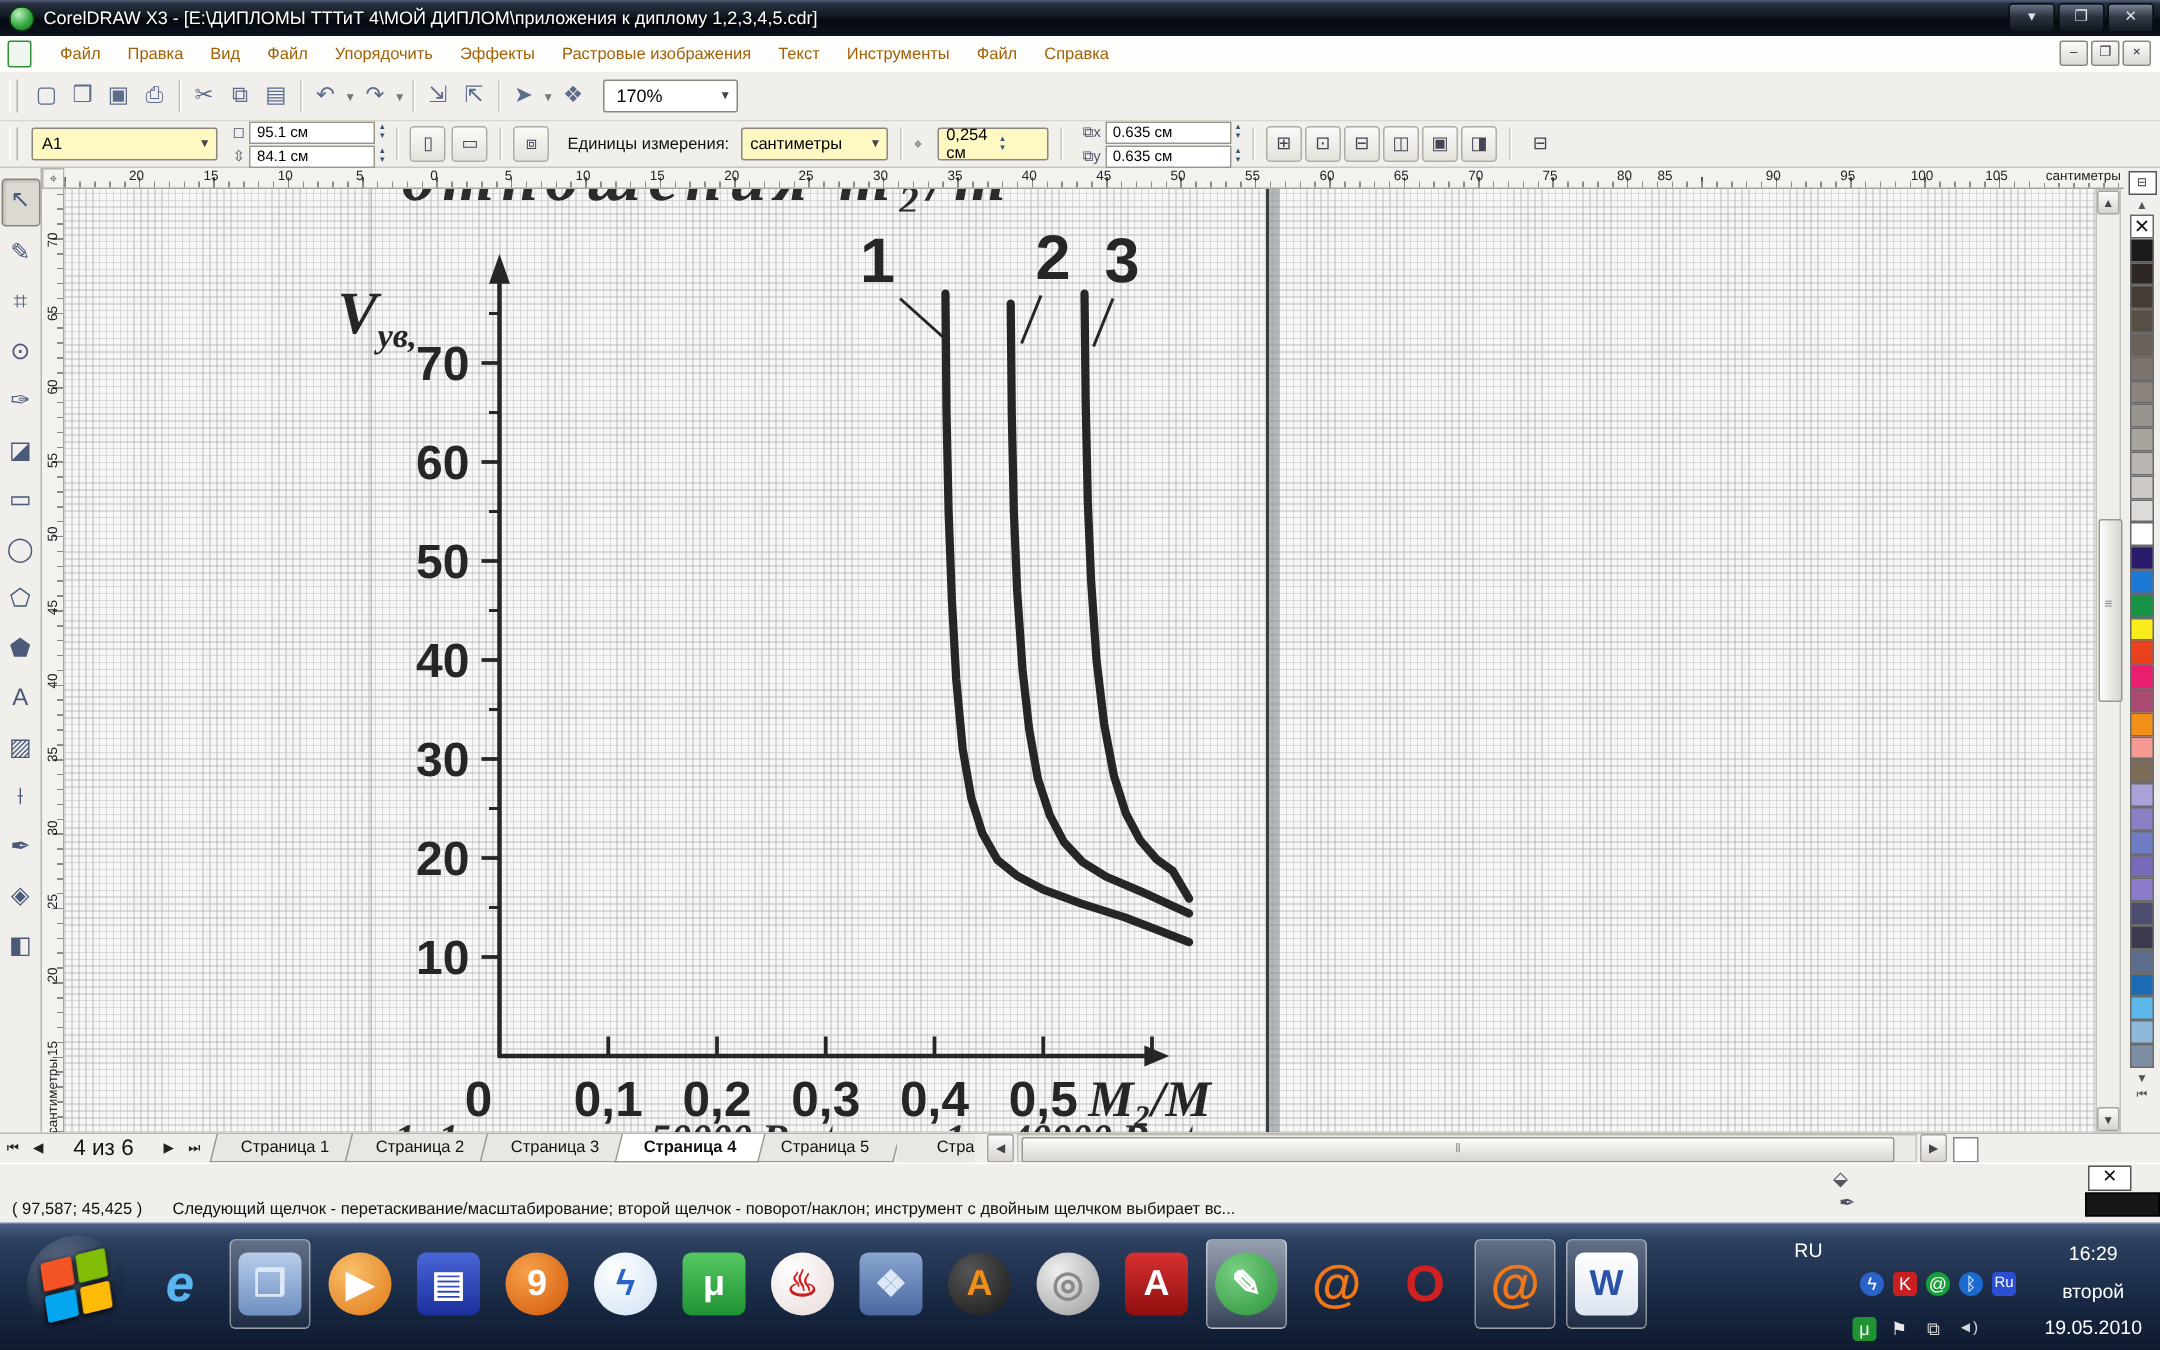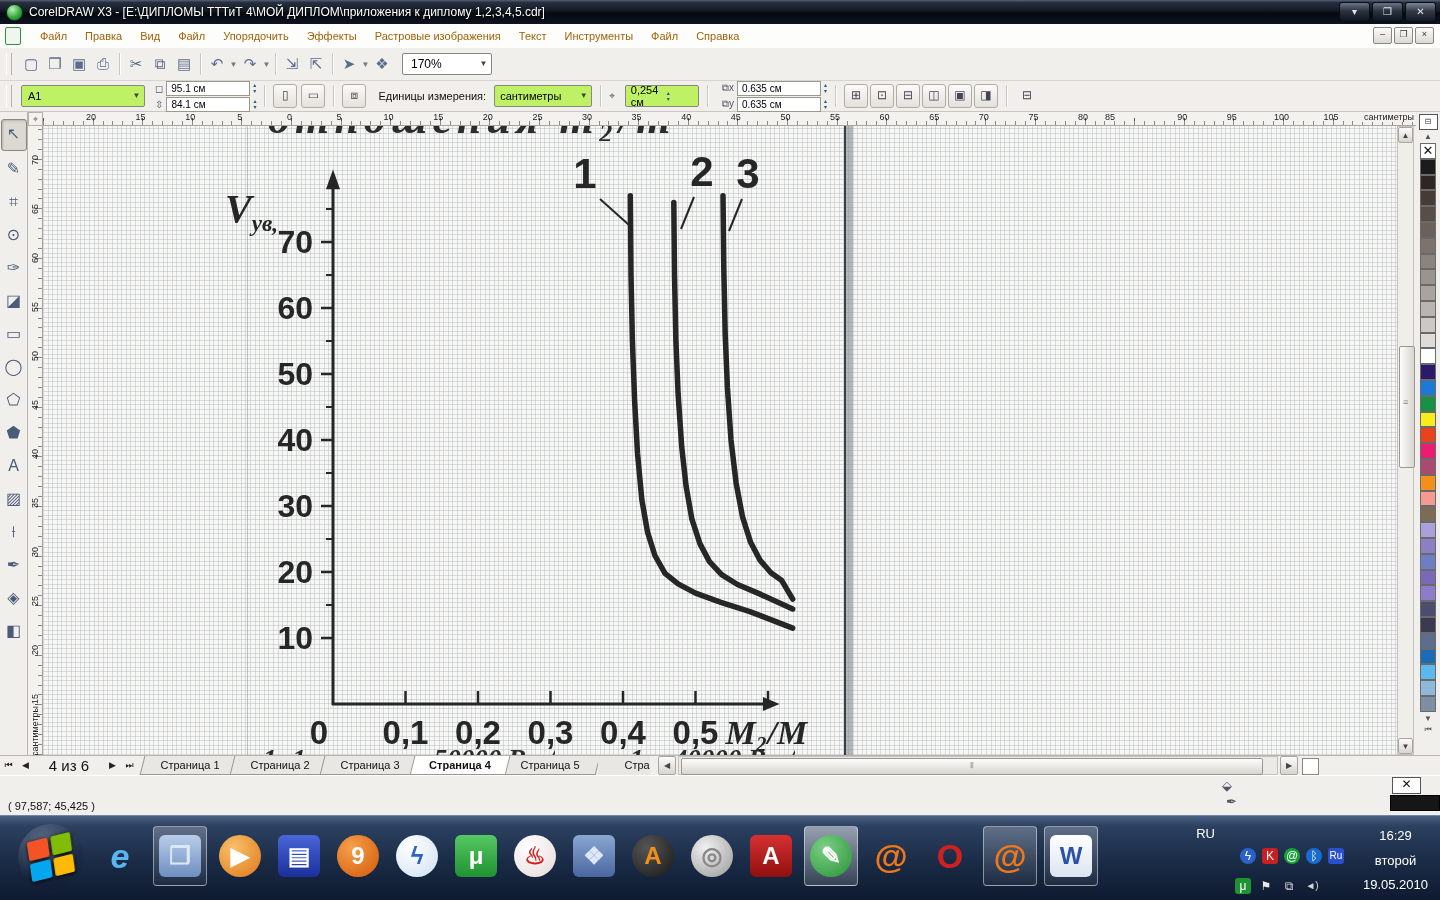--- a/index.html
+++ b/index.html
@@ -39,21 +39,21 @@
   .tb-caret{width:9px;color:#777;font-size:8px;text-align:center;}
   .tb-sep{width:1px;height:22px;background:#c9c6c0;margin:0 4px;box-shadow:1px 0 0 #fff;}
   #zoom-combo{width:88px;height:20px;border:1px solid #8a8780;background:#fff;border-radius:2px;
     font-size:12px;display:flex;align-items:center;margin-left:6px;}
   #zoom-combo span{flex:1;padding-left:8px;}
   .combo-arrow{width:15px;height:100%;color:#444;font-size:8px;line-height:20px;text-align:center;}
 
   
   #propbar{left:0;top:81px;width:1440px;height:31px;background:#f1efec;border-bottom:1px solid #c9c6c0;
     display:flex;align-items:center;padding-left:6px;box-sizing:border-box;gap:4px;}
-  .field{height:20px;border:1px solid #8a8780;background:#bef264;border-radius:2px;font-size:11px;
+  .field{height:20px;border:1px solid #8a8780;background:#fef9c3;border-radius:2px;font-size:11px;
     display:flex;align-items:center;}
   #paper-combo{width:122px;}
   #paper-combo span{flex:1;padding-left:6px;}
   .dim-col{display:flex;flex-direction:column;gap:1px;margin-left:6px;}
   .dim-row{display:flex;align-items:center;gap:3px;}
   .dim-icon{font-size:10px;color:#556;}
   .dim-field{width:78px;height:13px;border:1px solid #9a978f;background:#fff;font-size:10px;
     padding-left:4px;line-height:13px;}
   .spin{font-size:6px;color:#357;line-height:6px;}
   .pb-btn{width:22px;height:22px;border:1px solid #b0ada6;border-radius:3px;
@@ -513,20 +513,21 @@
     <div id="hscroll-left">◀</div>
     <div id="hscroll">
       <div id="hthumb">⫴</div>
     </div>
     <div id="hscroll-right">▶</div>
     <div id="hscroll-box"></div>
   </div>
 
   <div class="abs" id="statusbar">
     <div id="status-coords">( 97,587; 45,425 )</div>
+    <div id="status-hint">Следующий щелчок - перетаскивание/масштабирование; второй щелчок - поворот/наклон; инструмент с двойным щелчком выбирает вс...</div>
     <div id="fill-indic">⬙</div>
     <div id="outline-indic">✒</div>
     <div id="fill-swatch">✕</div>
     <div id="outline-swatch"></div>
   </div>
 
   <div class="abs" id="taskbar">
     <div id="start-btn">
       <div id="start-flag">
           <i style="background: rgb(243, 83, 37);"></i>

